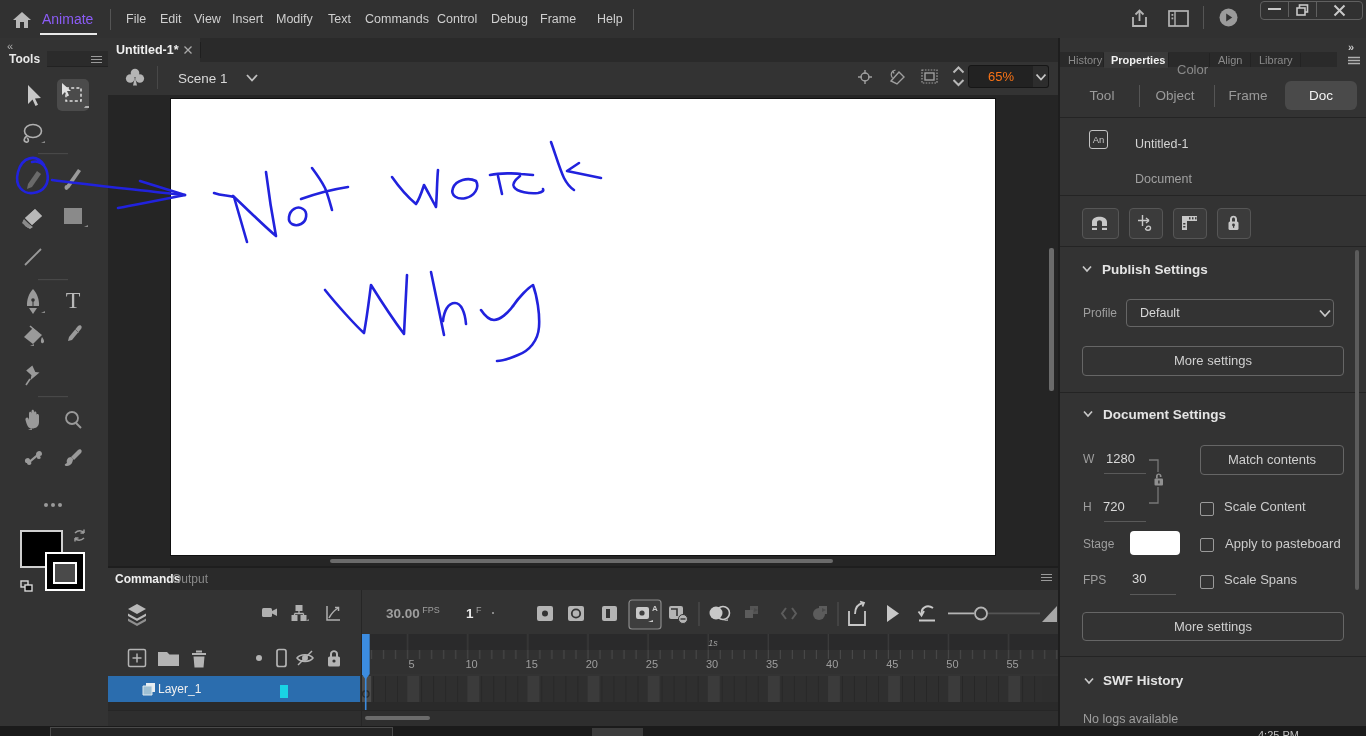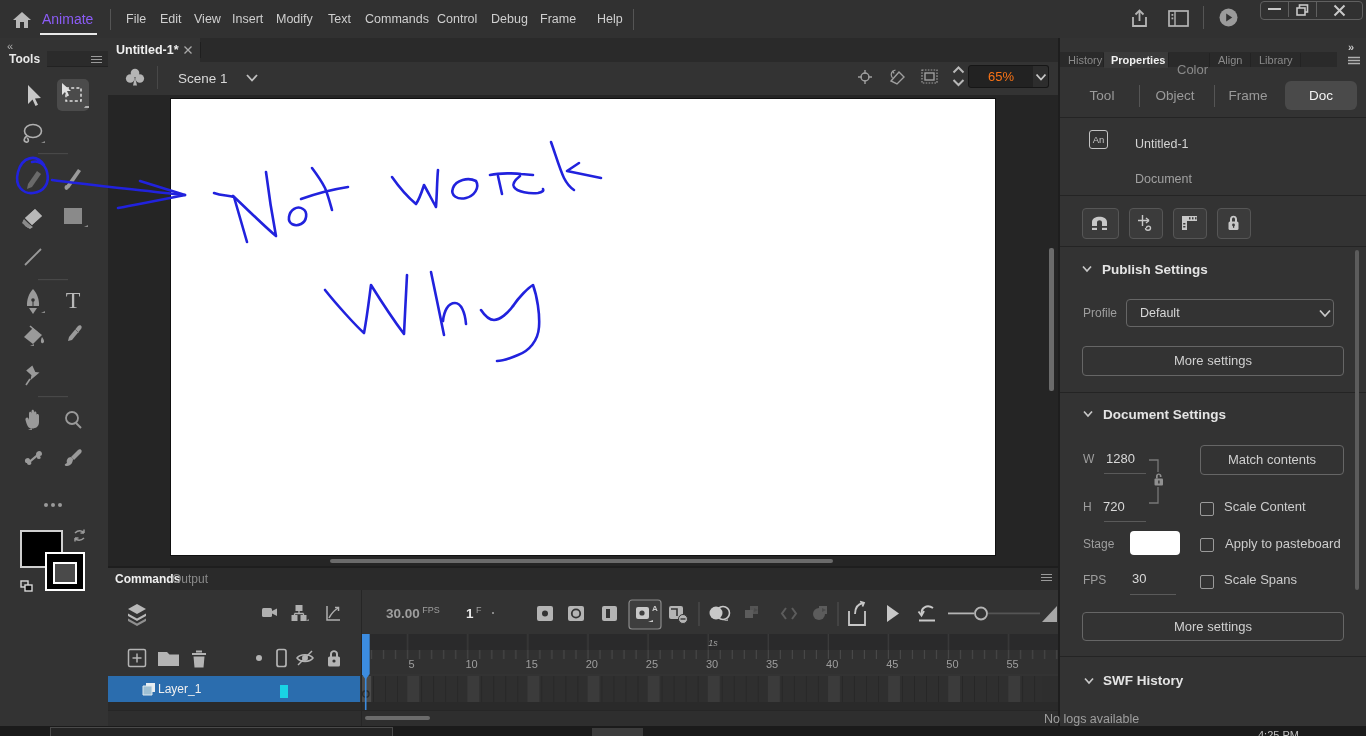--- a/index.html
+++ b/index.html
@@ -509,21 +509,21 @@
 <div class="abs" style="left:1132px;top:571px;color:#d8d8d8;font-size:13px;">30</div>
 <div class="abs" style="left:1130px;top:594px;width:46px;height:1px;background:#5a5a5a;"></div>
 <div class="abs" style="left:1200px;top:575px;width:12px;height:12px;border:1.5px solid #9a9a9a;border-radius:2px;"></div>
 <div class="abs" style="left:1224px;top:572px;color:#cccccc;font-size:13px;">Scale Spans</div>
 <div class="abs" style="left:1082px;top:612px;width:262px;height:29px;border:1px solid #666;border-radius:4px;box-sizing:border-box;text-align:center;line-height:27px;color:#d0d0d0;font-size:13px;">More settings</div>
 <div class="abs" style="left:1060px;top:656px;width:306px;height:1px;background:#242424;"></div>
 <svg class="abs" style="left:1084px;top:677px;" width="10" height="8" viewBox="0 0 10 8">
   <path d="M1 1.5 L5 6 L9 1.5" fill="none" stroke="#c8c8c8" stroke-width="1.7"></path>
 </svg>
 <div class="abs" style="left:1103px;top:673px;color:#e4e4e4;font-size:13.5px;font-weight:bold;">SWF History</div>
-<div class="abs" style="left:1044px;top:712px;color:#9e9e9e;font-size:12.5px;">No logs available</div>
+<div class="abs" style="left:1083px;top:712px;color:#9e9e9e;font-size:12.5px;">No logs available</div>
 <div class="abs" style="left:1355px;top:250px;width:4px;height:340px;background:#5c5c5c;border-radius:2px;"></div>
 
 <div class="abs" style="left:0;top:726px;width:1366px;height:10px;background:#1b1b1b;"></div>
 <div class="abs" style="left:50px;top:727px;width:341px;height:9px;background:#242424;border:1px solid #4a4a4a;border-bottom:none;"></div>
 <div class="abs" style="left:592px;top:728px;width:51px;height:8px;background:#3c3c3c;"></div>
 <div class="abs" style="left:1258px;top:729px;width:60px;height:7px;overflow:hidden;color:#c0c0c0;font-size:11px;">4:25 PM</div>
 
 <svg class="abs" id="draw" style="left:0;top:0;z-index:50;pointer-events:none;" width="1366" height="736" viewBox="0 0 1366 736">
   <g fill="none" stroke="#2122dd" stroke-width="2.6" stroke-linecap="round" stroke-linejoin="round">
 

